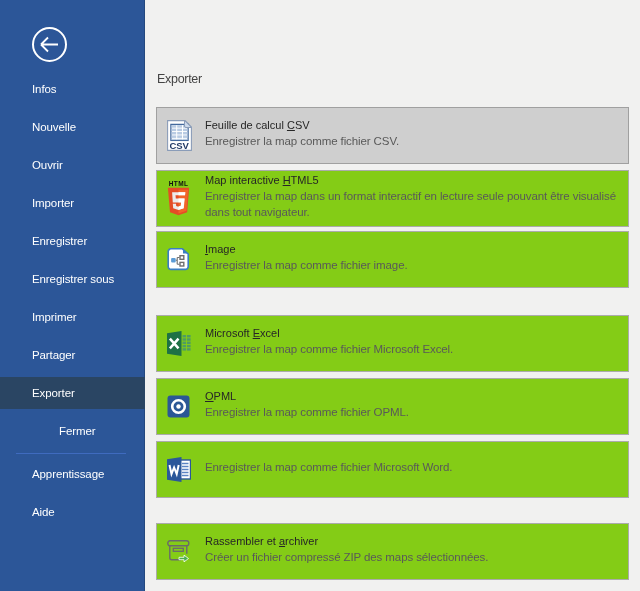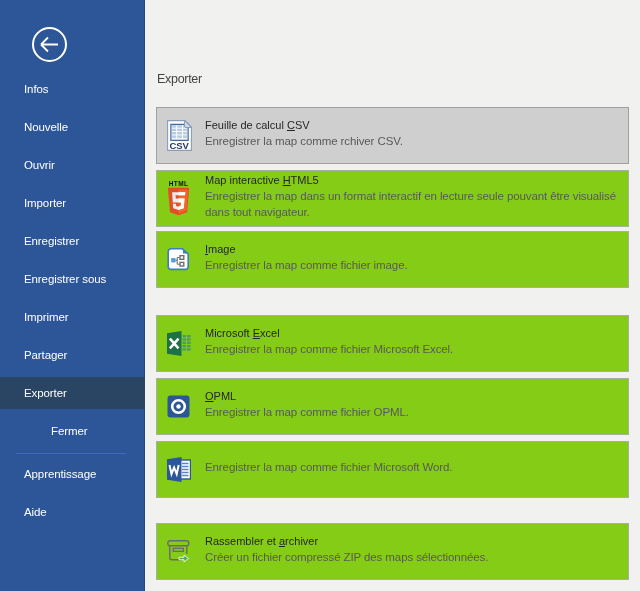--- a/index.html
+++ b/index.html
@@ -5,21 +5,21 @@
   * { margin:0; padding:0; box-sizing:border-box; }
   html,body { width:640px; height:591px; overflow:hidden; }
   body { font-family:"Liberation Sans",sans-serif; background:#f1f1f0; position:relative; }
   
   #sidebar { position:absolute; left:0; top:0; width:145px; height:591px;
              background:#2c5698; border-right:1px solid #24487e; }
   #backbtn { position:absolute; left:32px; top:27px; width:35px; height:35px;
              border:2px solid #fff; border-radius:50%; }
   #backbtn svg { position:absolute; left:0; top:0; }
   .nav { position:absolute; left:0; width:145px; height:32px; line-height:32px;
-         color:#fff; font-size:11.5px; letter-spacing:-0.1px; padding-left:24px; }
+         color:#fff; font-size:11.5px; letter-spacing:-0.1px; padding-left:32px; }
   .nav.sel { background:#2a4563; }
   #sep { position:absolute; left:16px; top:453px; width:110px; height:1px; background:#3f6bbf; }
   
   #hdr { position:absolute; left:157px; top:72px; font-size:12.5px; color:#444;
          letter-spacing:-0.3px; }
   .box { position:absolute; left:156px; width:473px; height:57px;
          background:#84cc16; border:1px solid #ababab; }
   .box.sel { background:#cfcfcf; border-color:#a0a0a0; }
   .icon { position:absolute; left:10px; top:0; height:54px; width:26px;
           display:flex; align-items:center; justify-content:flex-start; }
@@ -75,21 +75,21 @@
           <rect x="4.6" y="18.8" width="4.6" height="1.1"></rect>
           <rect x="10.2" y="18.8" width="4.8" height="1.1"></rect>
           <rect x="16" y="18.8" width="4.4" height="1.1"></rect>
         </g>
         <path d="M17.5 0.6 l6.9 6.9 h-5.4 a1.5 1.5 0 0 1 -1.5 -1.5 z" fill="#ccd9eb" stroke="#8a9cb8" stroke-width="1"></path>
         <text x="12.2" y="29" font-family="Liberation Sans" font-size="9.5" font-weight="bold" fill="#203864" text-anchor="middle">CSV</text>
       </svg>
     </div>
     <div class="txt">
       <div class="t">Feuille de calcul <u>C</u>SV</div>
-      <div class="d">Enregistrer la map comme rchiver CSV.</div>
+      <div class="d">Enregistrer la map comme fichier CSV.</div>
     </div>
   </div>
 
   <div class="box" style="top:170px;">
     <div class="icon">
       <svg width="23" height="38" viewBox="0 0 23 38">
         <text x="11.5" y="6.6" font-family="Liberation Sans" font-size="6.5" font-weight="bold" fill="#111" text-anchor="middle" letter-spacing="0.4">HTML</text>
         <path d="M0.9 8.8 h21.2 l-1.95 24.4 L11.5 36.2 3 33.2 Z" fill="#e44d26"></path>
         <path d="M11.5 10.8 h9.6 l-1.65 20.9 -7.95 2.75 Z" fill="#f16529"></path>
         <path d="M5.1 13.2 h13.2 l-0.3 3.1 h-9.5 l0.3 3.3 h8.9 l-0.9 9.6 -5.3 1.7 -5.3 -1.7 -0.4 -4.4 h3.2 l0.2 2.2 2.3 0.7 2.3 -0.7 0.3 -3.6 h-8.3 Z" fill="#ebebeb"></path>

